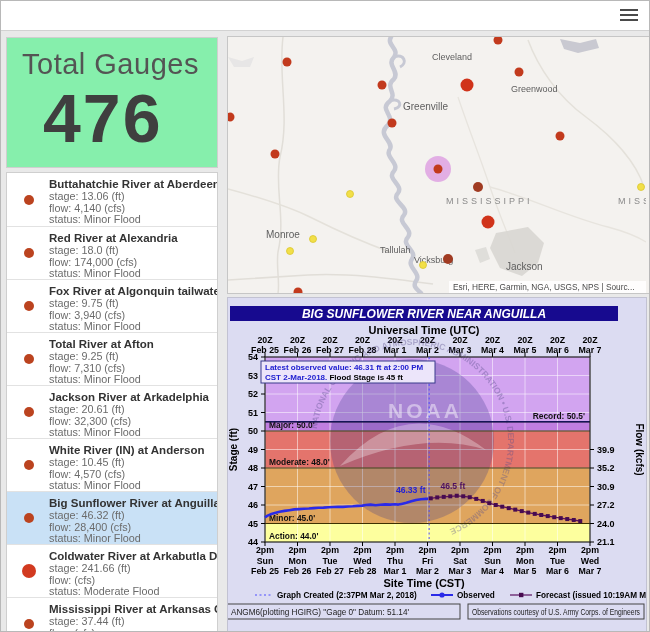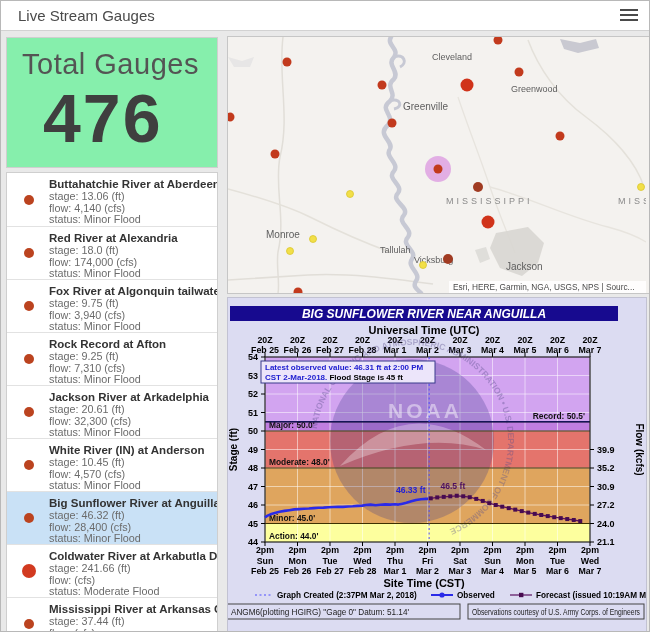--- a/index.html
+++ b/index.html
@@ -29,21 +29,20 @@
   #chart-panel{position:absolute;left:226px;top:296px;width:420px;height:336px;background:#dcdcf2;border:1px solid #c2c2d2;box-sizing:border-box;text-align:right;}
   #chart-svg{display:block;}
   svg text{font-family:"Liberation Sans",sans-serif;}
 </style>
 </head>
 <body>
 
 <div class="app">
 
   <div class="hdr">
-    <div class="hdr-title">Live Stream Gauges</div>
     <div class="menu-btn">
         <span></span>
         <span></span>
         <span></span>
       </div>
   </div>
 
   <div class="card" id="total-card">
     <div class="total-label">Total Gauges</div>
     <div class="total-count">476</div>
@@ -66,21 +65,21 @@
       </div>
       <div class="gauge-item">
         <span class="g-dot"></span>
         <div class="g-name">Fox River at Algonquin tailwater</div>
         <div class="g-line">stage: 9.75 (ft)</div>
         <div class="g-line">flow: 3,940 (cfs)</div>
         <div class="g-line">status: Minor Flood</div>
       </div>
       <div class="gauge-item">
         <span class="g-dot"></span>
-        <div class="g-name">Rock Record at Afton</div>
+        <div class="g-name">Total River at Afton</div>
         <div class="g-line">stage: 9.25 (ft)</div>
         <div class="g-line">flow: 7,310 (cfs)</div>
         <div class="g-line">status: Minor Flood</div>
       </div>
       <div class="gauge-item">
         <span class="g-dot"></span>
         <div class="g-name">Jackson River at Arkadelphia</div>
         <div class="g-line">stage: 20.61 (ft)</div>
         <div class="g-line">flow: 32,300 (cfs)</div>
         <div class="g-line">status: Minor Flood</div>

